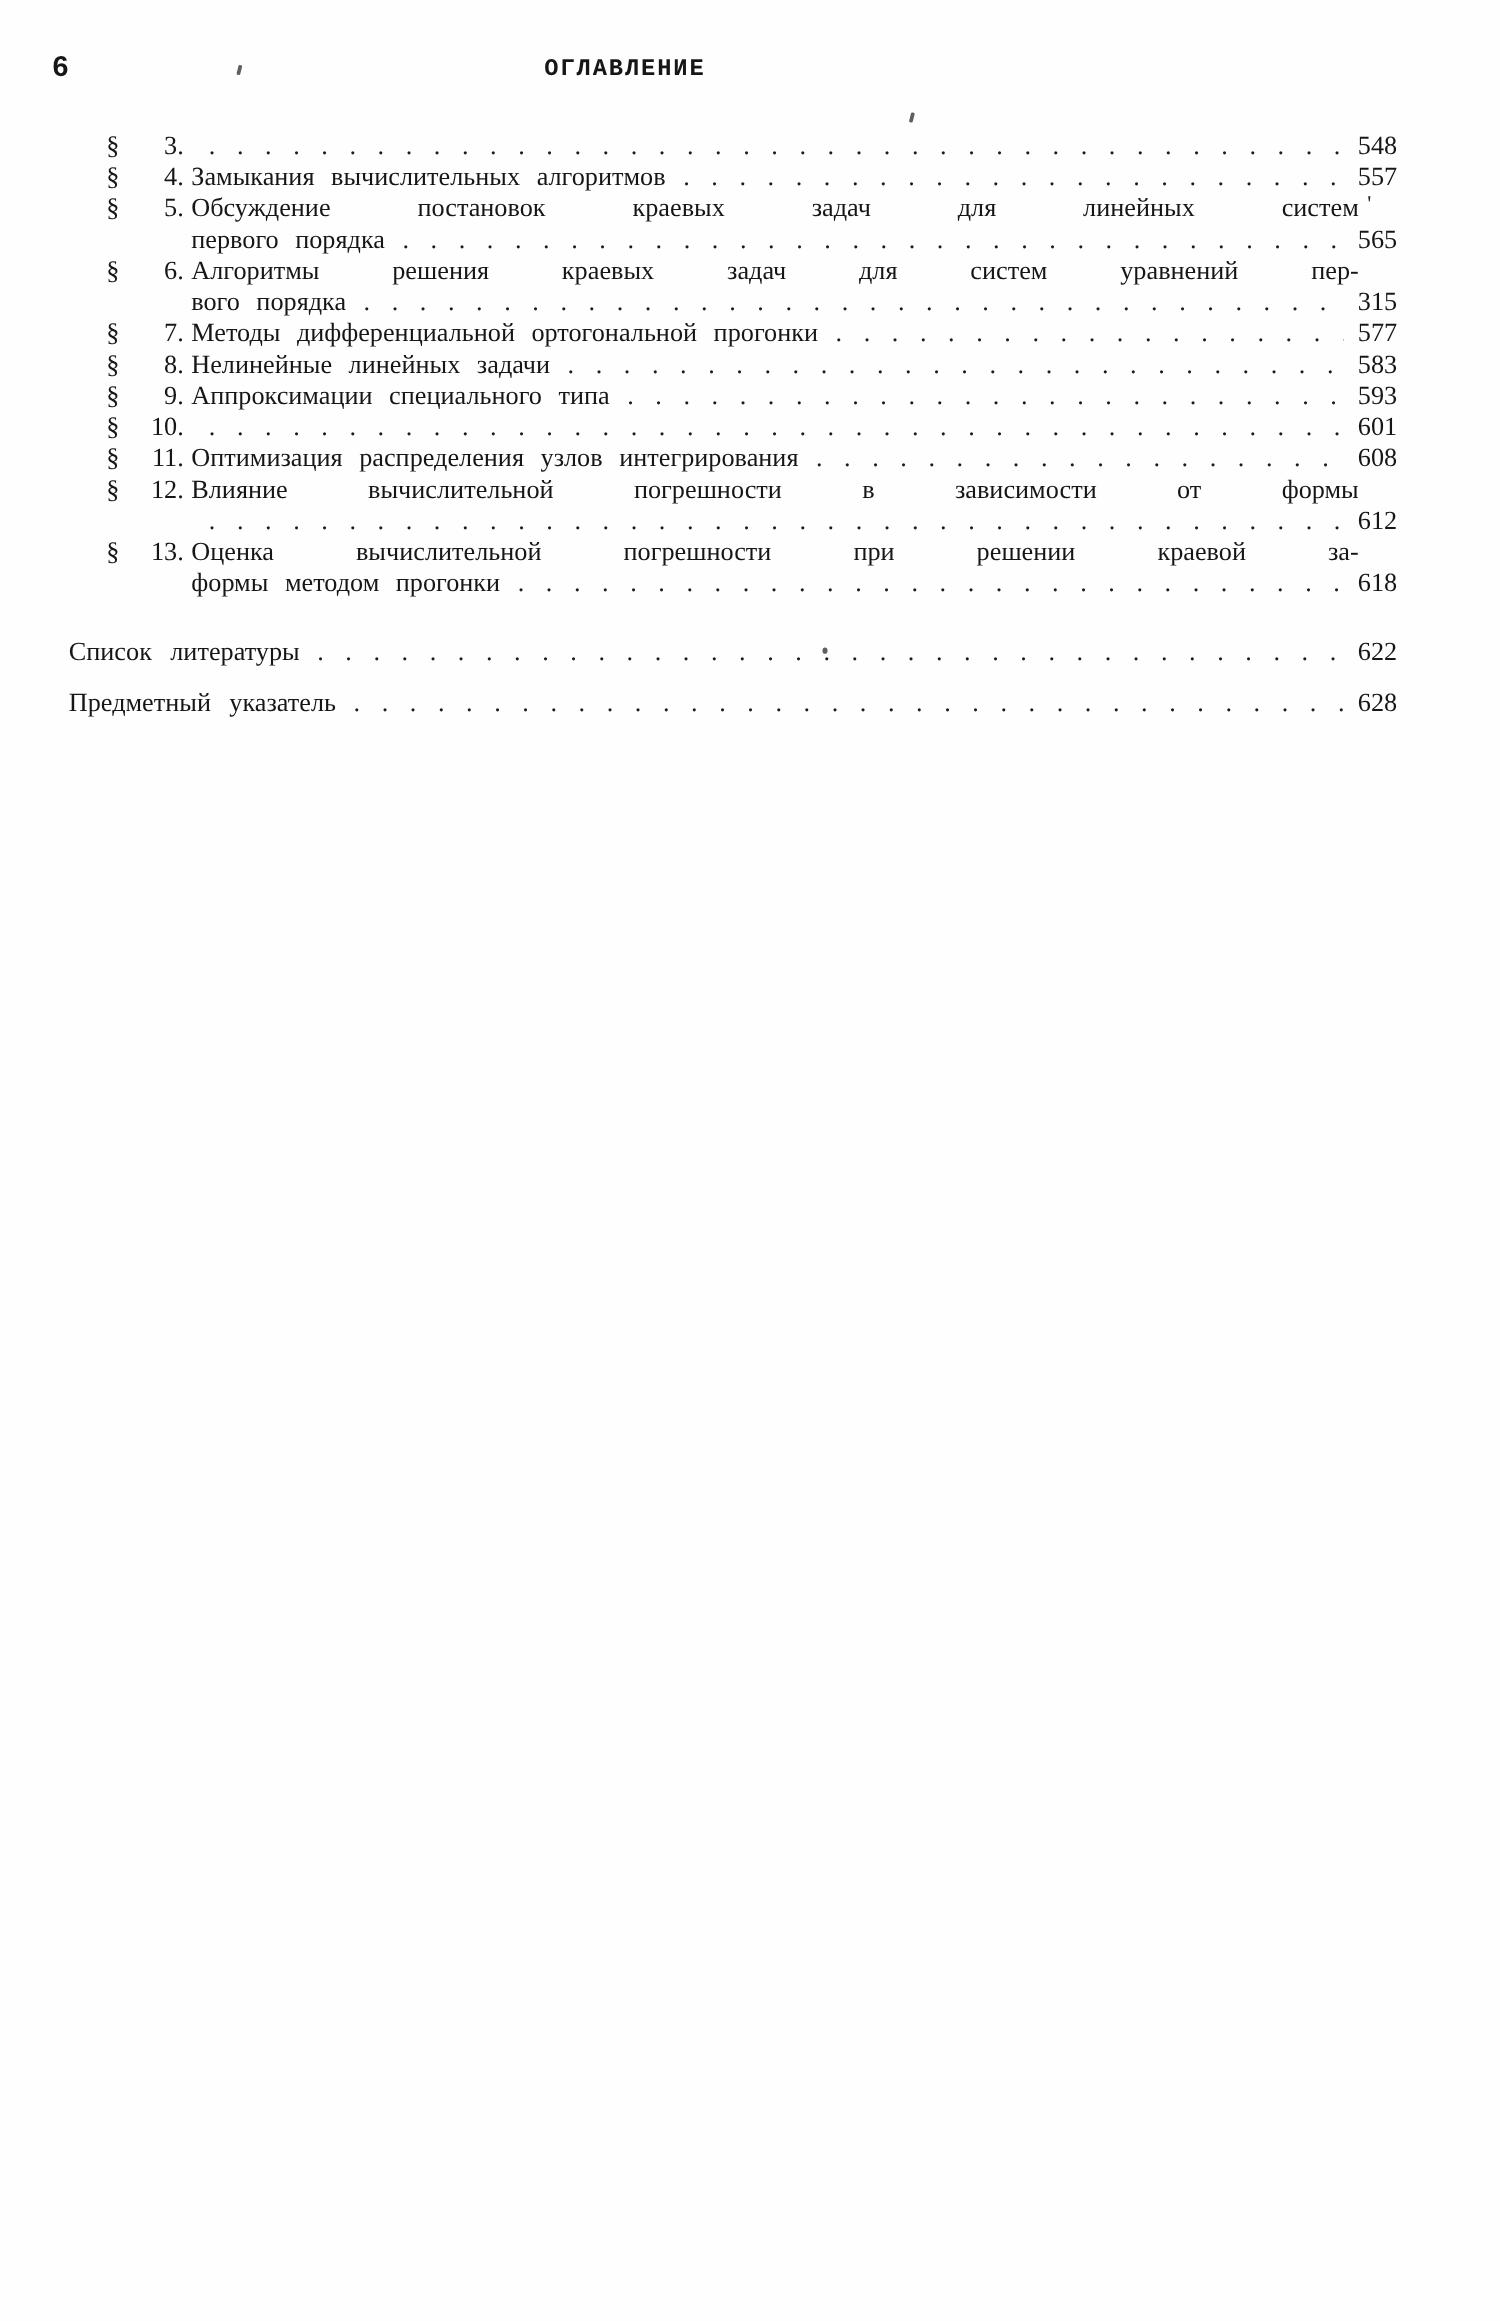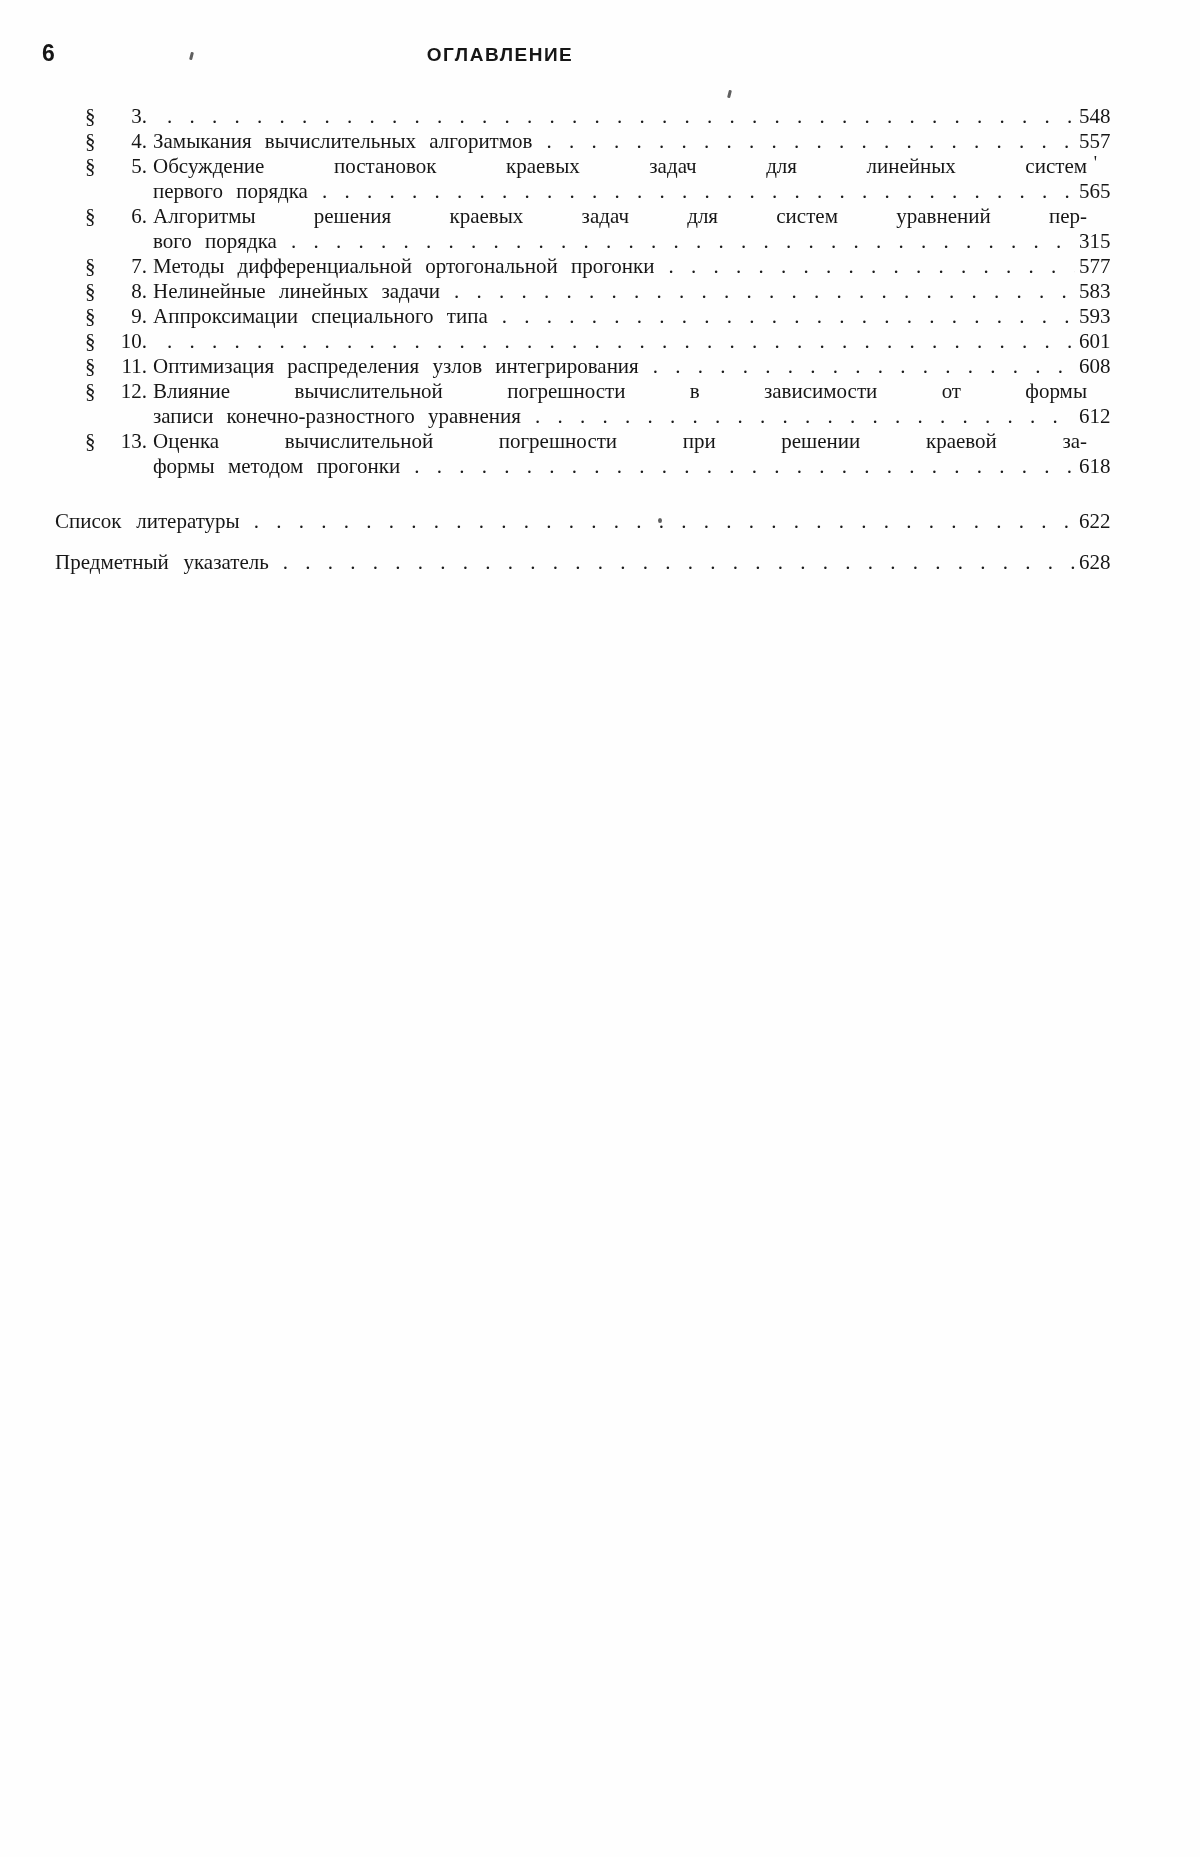--- a/index.html
+++ b/index.html
@@ -15,42 +15,42 @@
   }
   .header-row{position:relative;height:34px;}
   .folio{
     position:absolute;left:-13px;top:0;
     font-family:"Liberation Sans","DejaVu Sans",sans-serif;
     font-weight:700;font-size:23px;
   }
   .running-title{
     position:absolute;left:445px;top:4px;
     transform:translateX(-50%);
-    font-family:Liberation Sans, sans-serif;
+    font-family:Liberation Mono, monospace;
     font-weight:700;font-size:19px;letter-spacing:1.5px;
   }
   .toc{margin-top:30px;font-size:21px;line-height:25px;}
   .entry{display:flex;align-items:flex-start;}
   .mark{flex:0 0 18px;margin-left:30px;text-align:left;}
   .num{flex:0 0 44px;text-align:right;margin-right:6px;}
   .block{flex:1 1 0;min-width:0;}
   .jline{
     position:relative;display:block;
     text-align:justify;text-align-last:justify;
     padding-right:38px;
     word-spacing:2px;
   }
   .margin-mark{position:absolute;right:28px;top:-3px;font-size:18px;}
   .lastline{display:flex;align-items:baseline;min-width:0;}
   .t{flex:0 0 auto;word-spacing:0.38em;white-space:nowrap;}
   .leader{
     flex:1 1 0;min-width:0;overflow:hidden;white-space:nowrap;
     padding-left:14px;word-spacing:12px;color:#1b1b1b;
   }
-  .pg{flex:0 0 auto;width:46px;text-align:left;margin-left:4px;}
+  .pg{flex:0 0 auto;width:46px;text-align:center;margin-left:4px;}
   .backmatter .entry{margin-top:16px;}
   .backmatter .t{word-spacing:0.45em;}
   .speck{position:absolute;background:#2a2a2a;border-radius:1px;opacity:.75;}
   .speck.tick{width:3px;height:8px;transform:rotate(14deg);}
   .speck.dot{width:4px;height:5px;border-radius:50%;}
 </style>
 </head>
 <body>
 
 <div class="page-wrap">
@@ -158,21 +158,20 @@
             <span class="pg">608</span>
           </div>
         </div>
       </div>
       <div class="entry">
         <span class="mark">§</span>
         <span class="num">12.</span>
         <div class="block">
           <div class="jline">Влияние вычислительной погрешности в зависимости от формы</div>
           <div class="lastline">
-            <span class="t">записи конечно-разностного уравнения</span>
             <span class="leader">. . . . . . . . . . . . . . . . . . . . . . . . . . . . . . . . . . . . . . . . . . . . . . . . . . . . . . . . . . . . . . . . . . . . . .</span>
             <span class="pg">612</span>
           </div>
         </div>
       </div>
       <div class="entry">
         <span class="mark">§</span>
         <span class="num">13.</span>
         <div class="block">
           <div class="jline">Оценка вычислительной погрешности при решении краевой за-</div>

